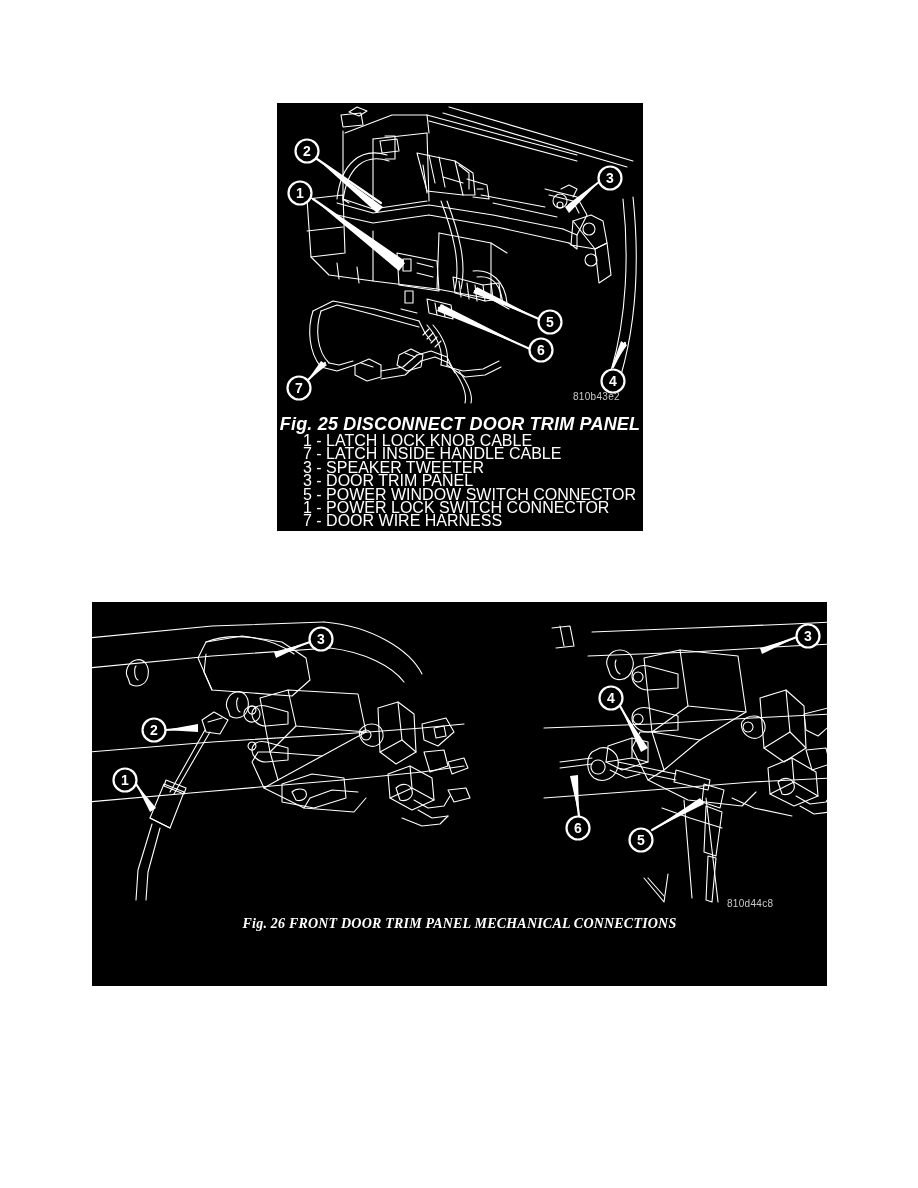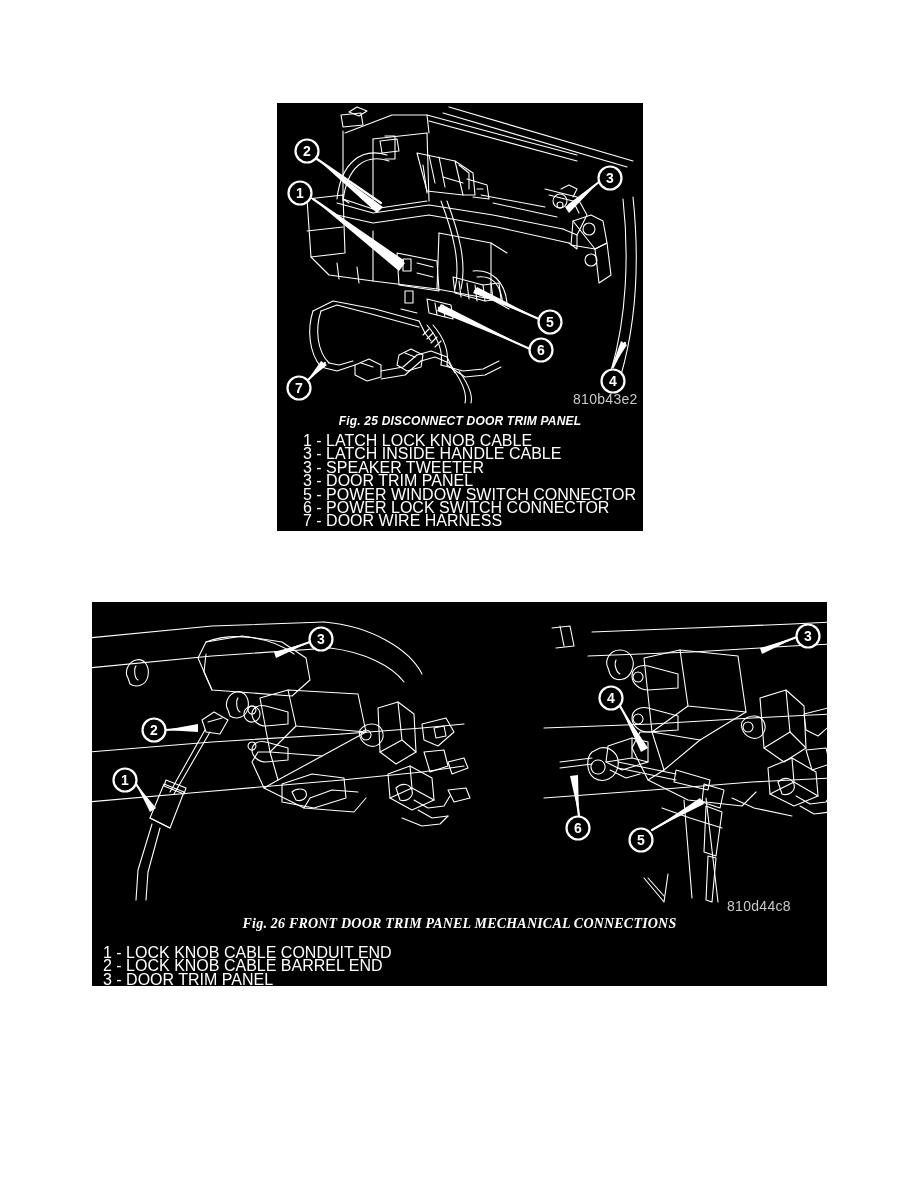--- a/index.html
+++ b/index.html
@@ -63,21 +63,21 @@
     text-align: center;
     font-weight: bold;
     font-style: italic;
     color: #ffffff;
     letter-spacing: 0.2px;
     white-space: nowrap;
   }
 
   #figure-25 .fig-caption {
     top: 311px;
-    font-size: 12px;
+    font-size: 18px;
   }
 
   #figure-26 .fig-caption {
     top: 314px;
     font-size: 14px;
     font-family: Liberation Serif, serif;
   }
 
   .legend {
     position: absolute;
@@ -102,21 +102,21 @@
     top: 344px;
   }
 
   .legend-item {
     display: block;
   }
 
   .fig-id {
     position: absolute;
     color: #c9c9c9;
-    font-size: 14px;
+    font-size: 10px;
     letter-spacing: 0.3px;
     white-space: nowrap;
   }
 
   #figure-25 .fig-id {
     left: 296px;
     top: 288px;
   }
 
   #figure-26 .fig-id {
@@ -288,25 +288,25 @@
         </g>
       </svg>
     </div>
 
     <div class="fig-id">810b43e2</div>
 
     <div class="fig-caption">Fig. 25 DISCONNECT DOOR TRIM PANEL</div>
 
     <div class="legend">
       <span class="legend-item">1 - LATCH LOCK KNOB CABLE</span>
-      <span class="legend-item">3 - LATCH INSIDE HANDLE CABLE</span>
+      <span class="legend-item">7 - LATCH INSIDE HANDLE CABLE</span>
       <span class="legend-item">3 - SPEAKER TWEETER</span>
       <span class="legend-item">3 - DOOR TRIM PANEL</span>
       <span class="legend-item">5 - POWER WINDOW SWITCH CONNECTOR</span>
-      <span class="legend-item">6 - POWER LOCK SWITCH CONNECTOR</span>
+      <span class="legend-item">1 - POWER LOCK SWITCH CONNECTOR</span>
       <span class="legend-item">7 - DOOR WIRE HARNESS</span>
     </div>
   </div>
 
   <div class="figure-panel" id="figure-26">
 
     <div class="art">
       <svg width="735" height="318" viewBox="0 0 735 318" xmlns="http://www.w3.org/2000/svg">
         <g stroke="#ffffff" fill="none" stroke-width="1.1" stroke-linecap="round" stroke-linejoin="round">
 
@@ -478,21 +478,16 @@
             <text x="486" y="231" text-anchor="middle" font-family="Liberation Sans, sans-serif" font-size="14" font-weight="bold" fill="#ffffff">6</text>
           </g>
         </g>
       </svg>
     </div>
 
     <div class="fig-id">810d44c8</div>
 
     <div class="fig-caption">Fig. 26 FRONT DOOR TRIM PANEL MECHANICAL CONNECTIONS</div>
 
-    <div class="legend legend-col-left">
-      <span class="legend-item">1 - LOCK KNOB CABLE CONDUIT END</span>
-      <span class="legend-item">2 - LOCK KNOB CABLE BARREL END</span>
-      <span class="legend-item">3 - DOOR TRIM PANEL</span>
-    </div>
 
   </div>
 
 </div>
 
 </body></html>

